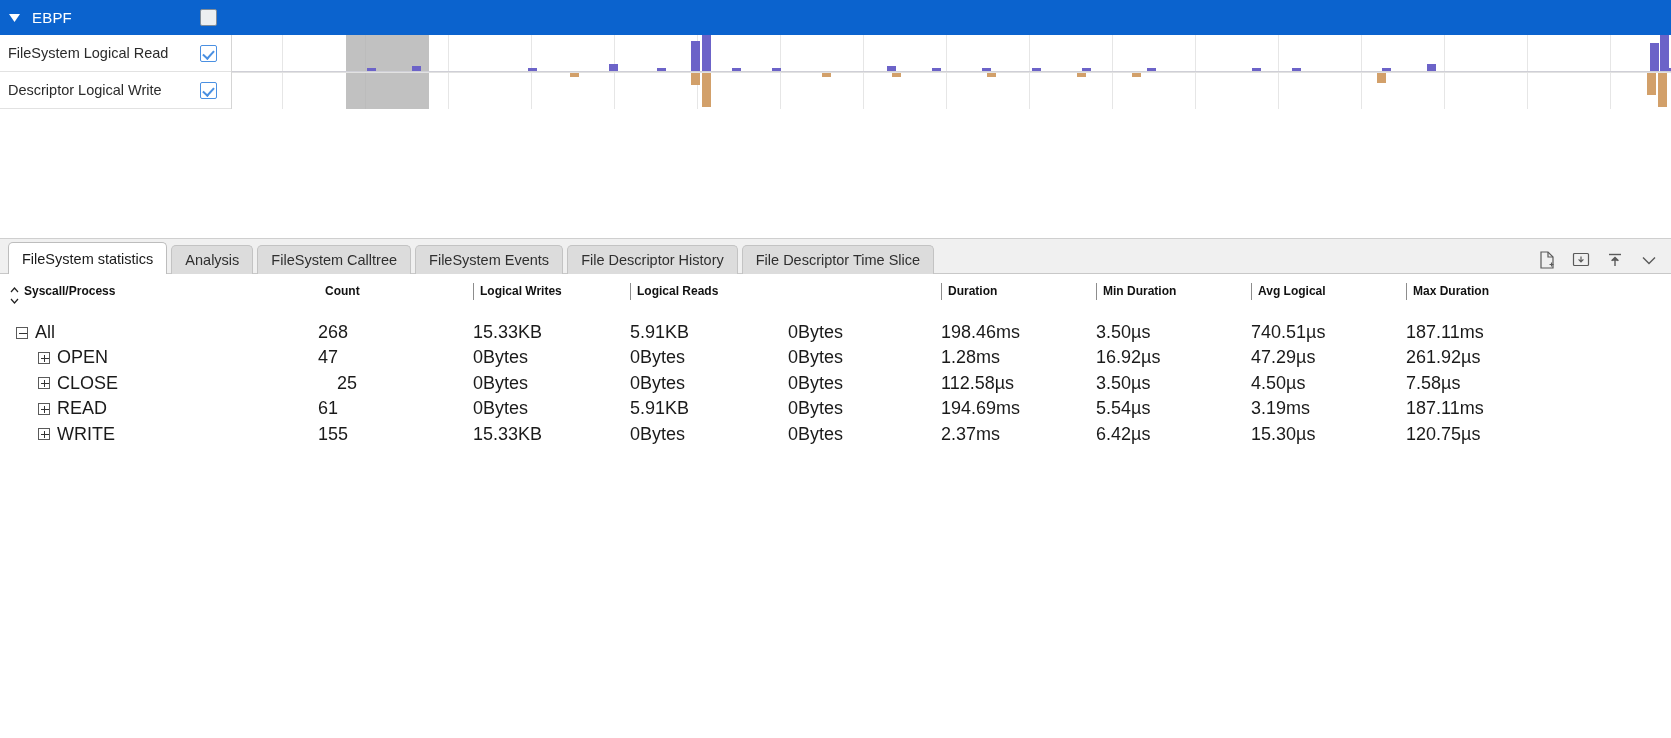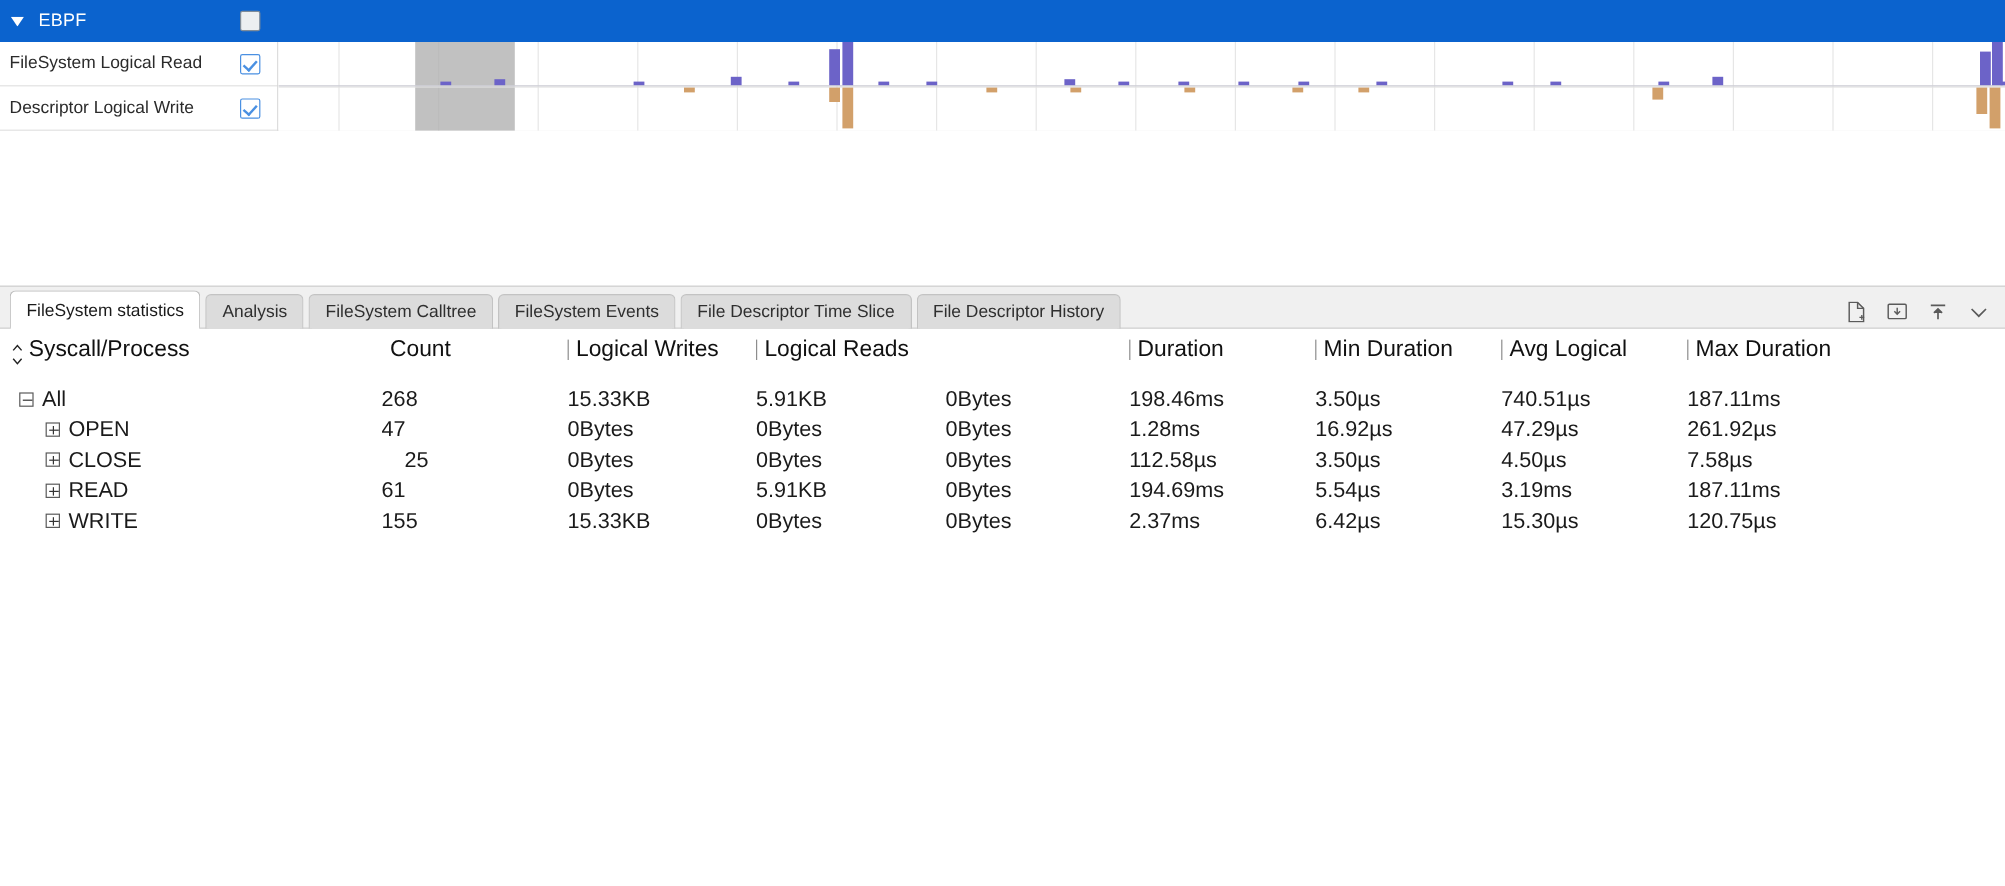--- a/index.html
+++ b/index.html
@@ -98,21 +98,21 @@
     position:absolute; right:12px; bottom:4px; display:flex; align-items:center; gap:14px;
   }
   .tabtool { width:20px; height:20px; color:#5a5a5a; display:flex; align-items:center; justify-content:center; cursor:default; }
   .tabtool svg { display:block; }
 
   
   .tablewrap { position:absolute; left:0; top:274px; width:1671px; height:464px; background:#ffffff; }
 
   .thead { position:relative; height:46px; }
   .th {
-    position:absolute; top:0; height:46px; font-size:19px; font-weight:normal; color:#111;
+    position:absolute; top:0; height:46px; font-size:12px; font-weight:bold; color:#111;
     padding-left:7px; padding-top:9px; line-height:17px; white-space:pre-line;
   }
   .th .divider {
     position:absolute; left:0; top:9px; width:1px; height:17px; background:#8d8d8d;
   }
   .sorticon { position:absolute; left:10px; top:12px; width:10px; height:20px; color:#222; }
   .sorticon svg { display:block; }
 
   .trow { position:relative; height:25.4px; }
   .cell {
@@ -222,24 +222,24 @@
         <div class="tab">
           <span>Analysis</span>
         </div>
         <div class="tab">
           <span>FileSystem Calltree</span>
         </div>
         <div class="tab">
           <span>FileSystem Events</span>
         </div>
         <div class="tab">
+          <span>File Descriptor History</span>
+        </div>
+        <div class="tab">
           <span>File Descriptor Time Slice</span>
-        </div>
-        <div class="tab">
-          <span>File Descriptor History</span>
         </div>
       </div>
 
     <div class="tabtools">
       <span class="tabtool">
         <svg width="16" height="18" viewBox="0 0 16 18" fill="none" stroke="#5a5a5a" stroke-width="1.2">
           <path d="M2 1h7l5 5v11H2z"></path>
             <path d="M9 1v5h5"></path>
           <path d="M10.5 13.5h4M12.5 11.5v4" stroke-width="1.1"></path>
         </svg>

